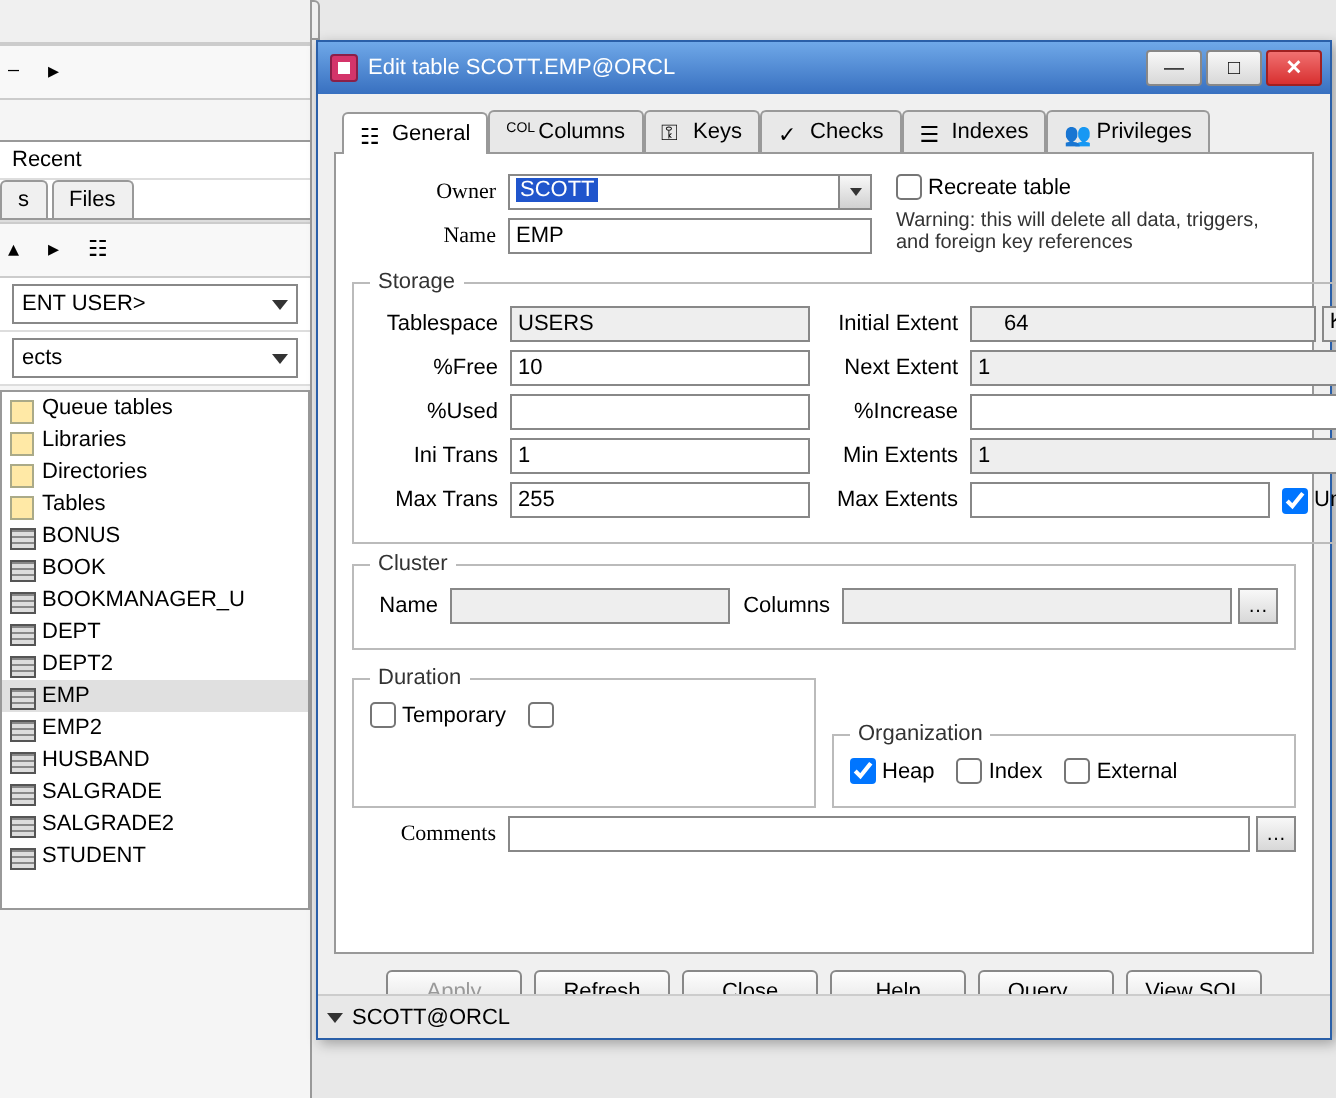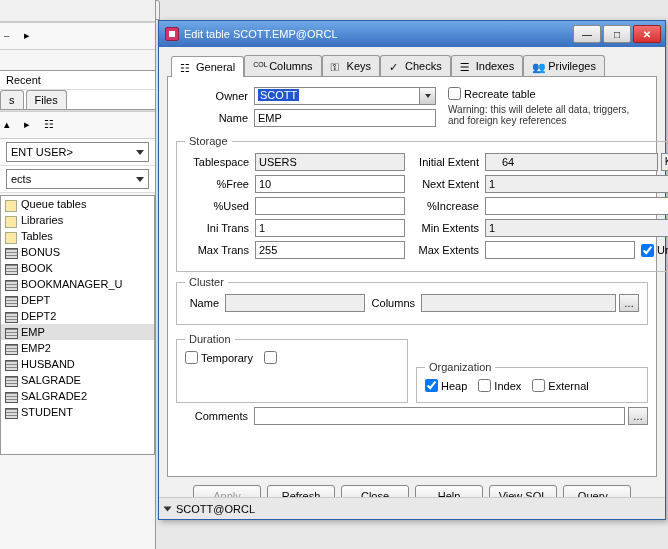--- a/index.html
+++ b/index.html
@@ -31,21 +31,21 @@
 .titlebar .wb.close { background: linear-gradient(#f07070,#d83030); color: #fff; border-color:#a02020; font-weight:bold; }
 
 .dlg-body { padding: 8px; }
 .tabbar { display: flex; border-bottom: 1px solid #999; padding-left: 4px; }
 .tab { padding: 4px 8px; border: 1px solid #999; border-bottom: none; background: #e8e8e8; margin-right: 0; font-size: 11px; border-radius: 3px 3px 0 0; display:flex; align-items:center; gap:4px; cursor:pointer; }
 .tab.active { background: #fff; position: relative; top: 1px; }
 .tab .tic { width: 12px; height: 10px; display:inline-block; }
 
 .form { background: #fff; border: 1px solid #999; border-top: none; padding: 10px 8px 8px 8px; height: 400px; position: relative; }
 .row { display: flex; align-items: center; margin-bottom: 4px; }
-.lbl { width: 78px; text-align: right; padding-right: 6px; }
+.lbl { width: 78px; text-align: right; padding-right: 6px; font-family: Liberation Serif, serif; }
 .fld { height: 18px; border: 1px solid #888; background: #fff; padding: 1px 3px; }
 .combo { display: flex; align-items: center; }
 .combo .car { width: 16px; height: 18px; border: 1px solid #888; border-left: none; background: linear-gradient(#f8f8f8,#d0d0d0); display:flex; align-items:center; justify-content:center; cursor:pointer; }
 .combo .car::after { content:''; border-left:3px solid transparent; border-right:3px solid transparent; border-top:4px solid #333; }
 .owner-val { background: #2055cc; color: #fff; padding: 0 2px; display:inline-block; }
 
 fieldset.grp { border: 1px solid #bbb; padding: 6px 8px 8px 8px; margin: 4px 0; }
 fieldset.grp legend { padding: 0 4px; color: #333; }
 .two-col { display: flex; gap: 10px; }
 .col { flex: 1; }
@@ -104,20 +104,21 @@
   </div>
   <div class="sb-sec">
     <div class="sb-combo">
       <span>ects</span>
         <span class="arrow"></span>
     </div>
   </div>
   <div class="tree">
     <div class="tree-item cat">Queue tables</div>
     <div class="tree-item cat">Libraries</div>
+    <div class="tree-item cat">Directories</div>
     <div class="tree-item cat">Tables</div>
     <div class="tree-item table-row">BONUS</div>
     <div class="tree-item table-row">BOOK</div>
     <div class="tree-item table-row">BOOKMANAGER_U</div>
     <div class="tree-item table-row">DEPT</div>
     <div class="tree-item table-row">DEPT2</div>
     <div class="tree-item table-row selected">EMP</div>
     <div class="tree-item table-row">EMP2</div>
     <div class="tree-item table-row">HUSBAND</div>
     <div class="tree-item table-row">SALGRADE</div>
@@ -303,24 +304,24 @@
       <div class="btn">
           <span class="u">Refresh</span>
         </div>
       <div class="btn">
           <span class="u">Close</span>
         </div>
       <div class="btn">
           <span class="u">Help</span>
         </div>
       <div class="btn">
+          <span class="u">Query...</span>
+        </div>
+      <div class="btn">
           <span class="u">View SQL</span>
-        </div>
-      <div class="btn">
-          <span class="u">Query...</span>
         </div>
     </div>
   </div>
   <div class="statusbar">
     <span class="exp"></span>
     <span>SCOTT@ORCL</span>
   </div>
 </div>
 
 </body></html>

